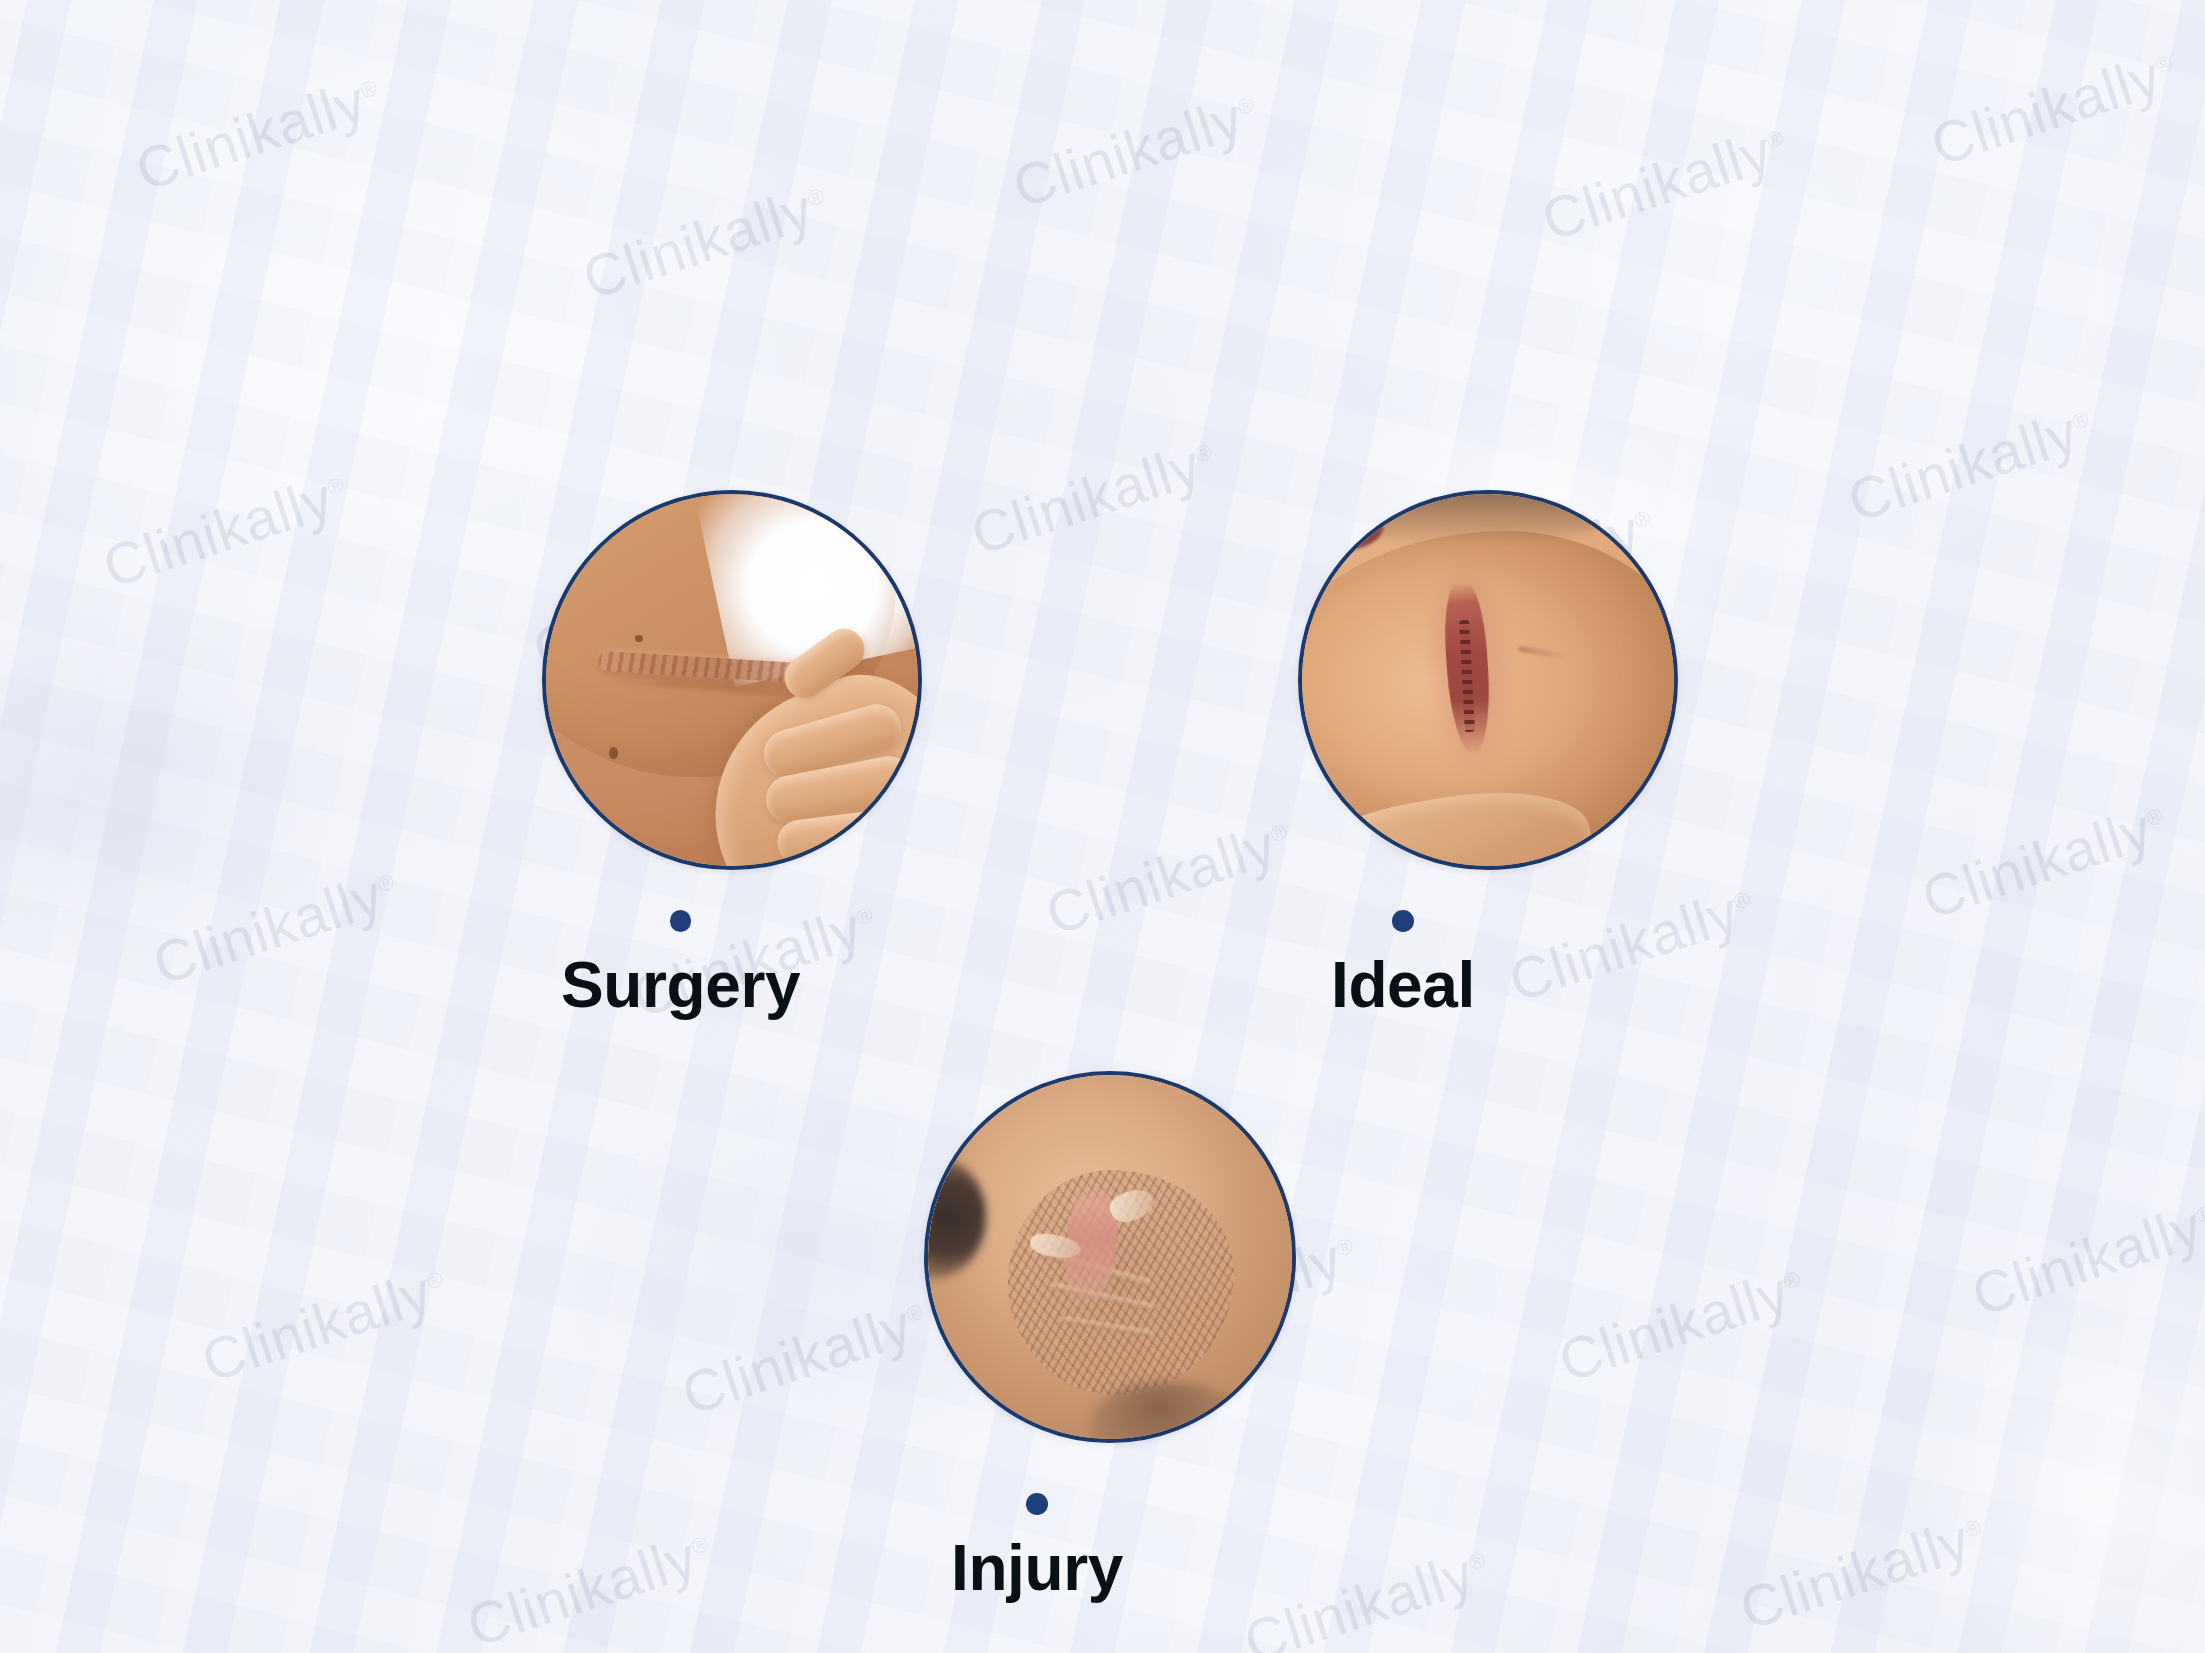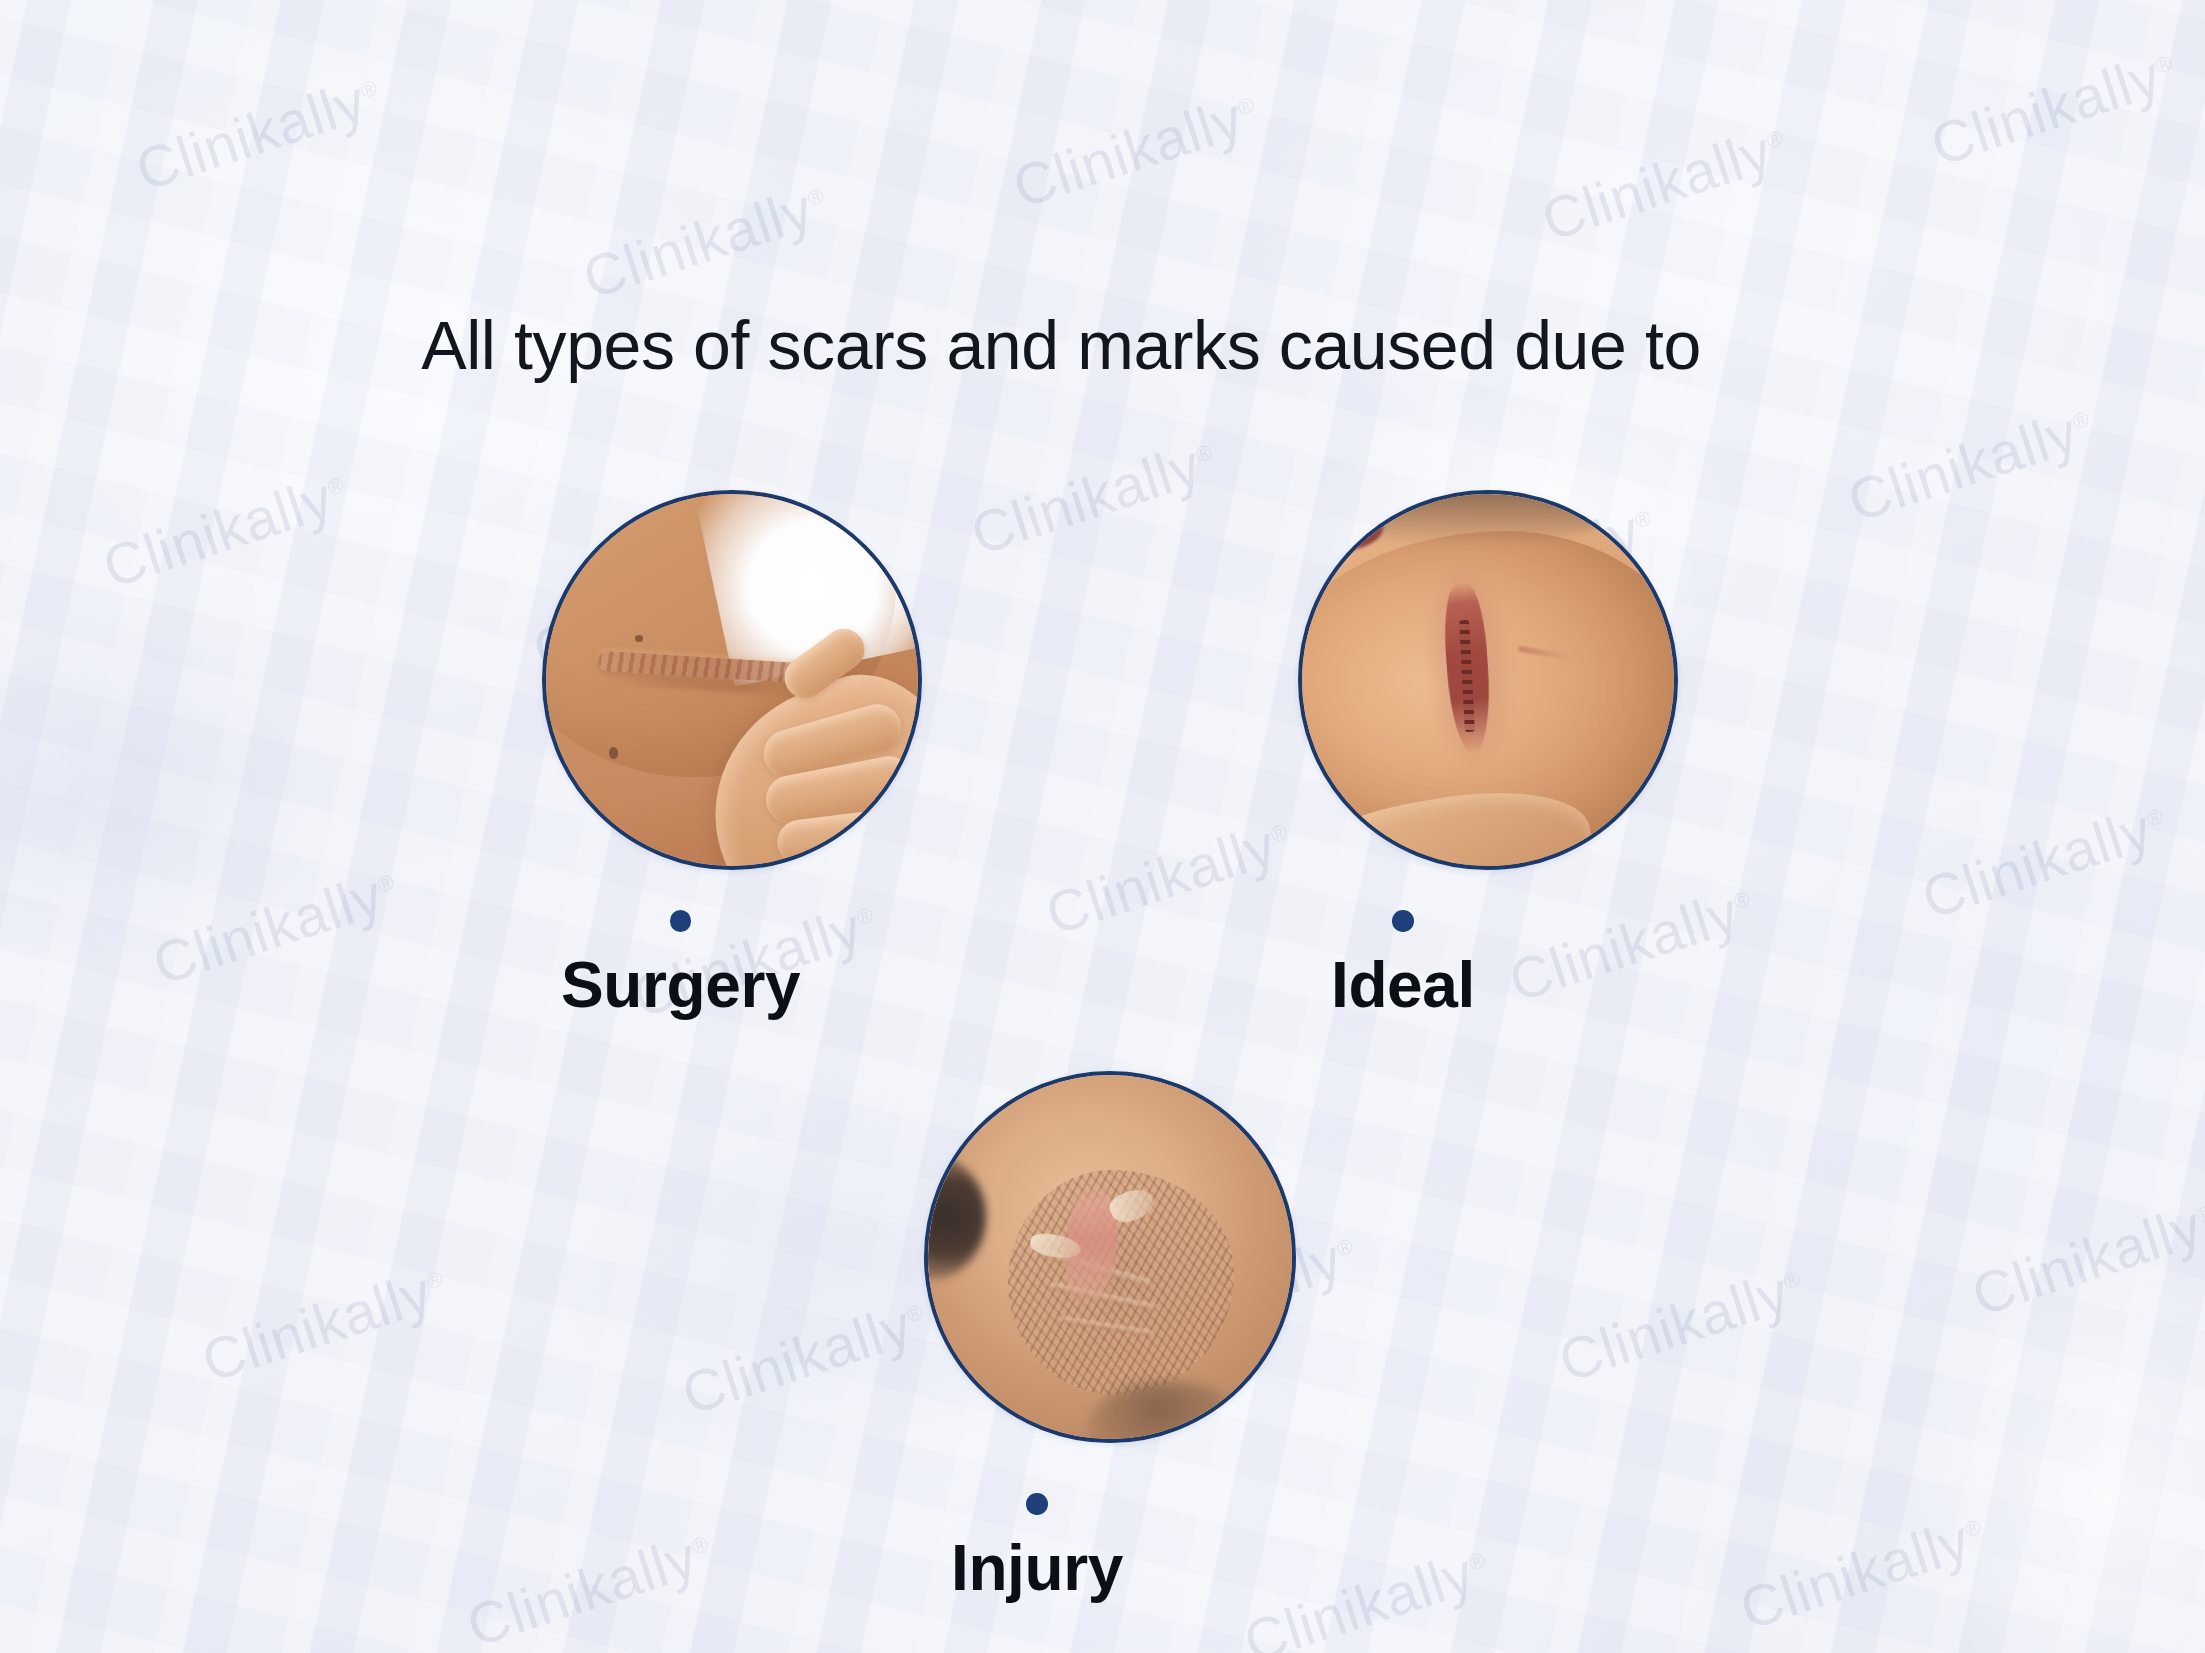--- a/index.html
+++ b/index.html
@@ -414,21 +414,20 @@
       <div class="wm" style="left: 678px; top: 1323px; color: rgba(120, 132, 168, 0.16);">Clinikally<span class="reg">®</span></div>
       <div class="wm" style="left: 1108px; top: 1257px; color: rgba(120, 132, 168, 0.16);">Clinikally<span class="reg">®</span></div>
       <div class="wm" style="left: 1555px; top: 1290px; color: rgba(120, 132, 168, 0.16);">Clinikally<span class="reg">®</span></div>
       <div class="wm" style="left: 1968px; top: 1224px; color: rgba(120, 132, 168, 0.16);">Clinikally<span class="reg">®</span></div>
       <div class="wm" style="left: 463px; top: 1555px; color: rgba(120, 132, 168, 0.16);">Clinikally<span class="reg">®</span></div>
       <div class="wm" style="left: 1240px; top: 1571px; color: rgba(120, 132, 168, 0.16);">Clinikally<span class="reg">®</span></div>
       <div class="wm" style="left: 1736px; top: 1538px; color: rgba(120, 132, 168, 0.16);">Clinikally<span class="reg">®</span></div>
     </div>
 
 
-  <div class="headline">All types of scars and marks caused due to</div>
 
   <div class="card" id="card-surgery" style="left: 542px; top: 490px;">
     <div class="photo-ring" id="ring-surgery" style="width: 380px; height: 380px;">
       <div class="photo ph-surgery" title="Close-up of a long healed surgical scar across a shoulder with a hand resting beside it">
         <div class="shoulder"></div>
         <div class="shine"></div>
         <div class="scar2"></div>
         <div class="scar"></div>
         <div class="mole1"></div>
         <div class="mole2"></div>

